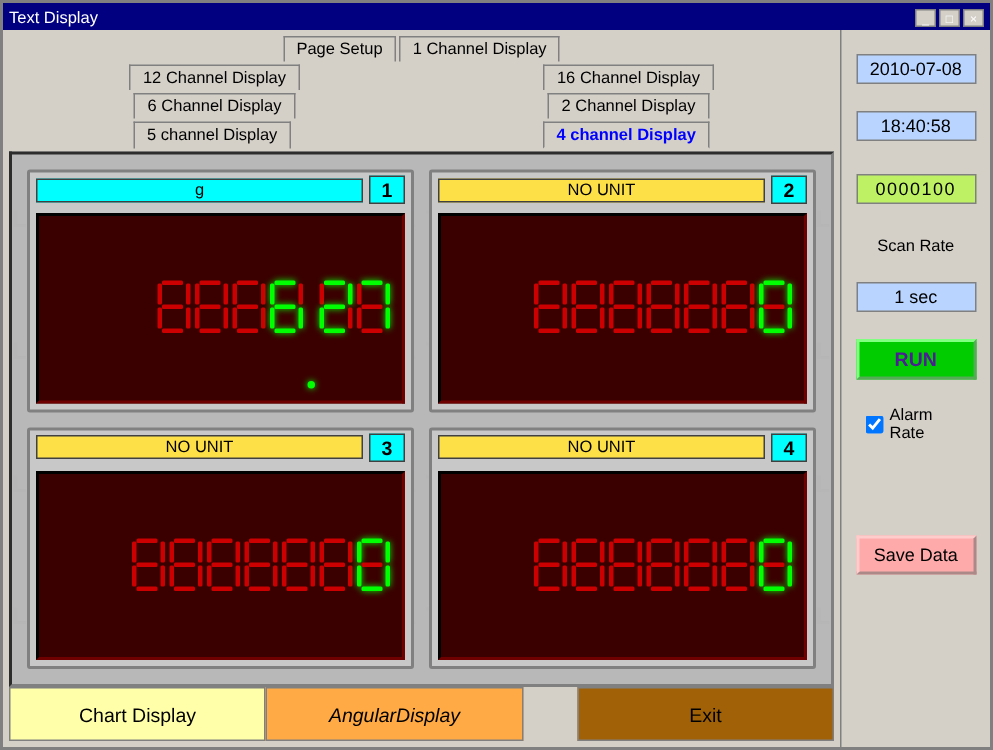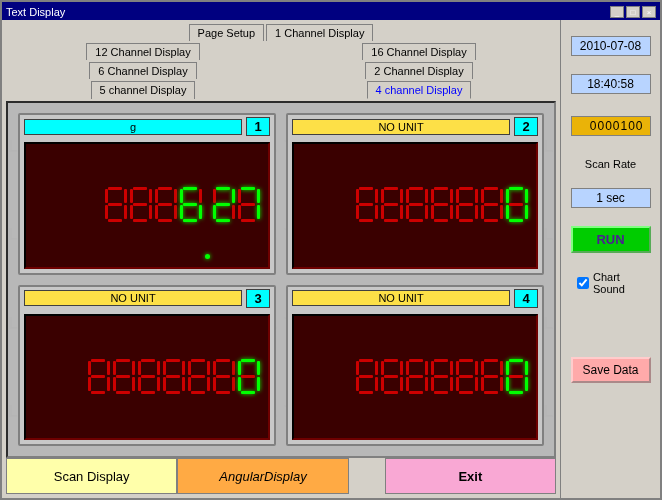--- a/index.html
+++ b/index.html
@@ -62,21 +62,21 @@
       border: 1px solid #808080;
       border-bottom: none;
       padding: 2px 8px;
       font-size: 11px;
       cursor: pointer;
       color: #000;
     }
 
     .tab.active {
       background: #d4d0c8;
-      font-weight: normal;
+      font-weight: bold;
       color: blue;
       border-bottom: 1px solid #d4d0c8;
       z-index: 2;
     }
 
     .tabs-row1 { justify-content: center; }
     .tabs-row2 { justify-content: space-around; }
     .tabs-row3 { justify-content: space-around; }
 
     
@@ -225,25 +225,25 @@
     .time-box {
       background: #b8d4ff;
       border: 1px solid #808080;
       padding: 2px 6px;
       font-size: 12px;
       text-align: center;
       width: 80px;
     }
 
     .counter-box {
-      background: #eab308;
+      background: #bef264;
       border: 1px solid #808080;
       padding: 2px 6px;
       font-size: 12px;
-      text-align: right;
+      text-align: center;
       width: 80px;
       letter-spacing: 1px;
       margin-top: 4px;
     }
 
     .scan-rate-label {
       font-size: 11px;
       text-align: center;
       color: #000;
       margin-top: 4px;
@@ -305,21 +305,21 @@
       display: flex;
       align-items: center;
       justify-content: center;
       font-size: 13px;
       cursor: pointer;
       border: 1px solid #808080;
     }
 
     .btn-chart { background: #ffffaa; }
     .btn-angular { background: #ffaa44; font-style: italic; }
-    .btn-exit { background: #f9a8d4; font-weight: bold; margin-left: 36px; }
+    .btn-exit { background: #a16207; font-weight: normal; margin-left: 36px; }
 
     
     .dot {
       width: 5px; height: 5px;
       background: #cc0000;
       border-radius: 50%;
       align-self: flex-end;
       margin-bottom: 4px;
     }
     .dot.on { background: #00ff00; box-shadow: 0 0 4px #00ff00; }
@@ -649,35 +649,35 @@
                   <div class="seg seg-f on"></div>
                   <div class="seg seg-g"></div>
               </div>
             </div>
           </div>
 
         </div>
       </div>
 
       <div class="bottom-bar">
-        <div class="bottom-btn btn-chart">Scan Display</div>
+        <div class="bottom-btn btn-chart">Chart Display</div>
         <div class="bottom-btn btn-angular">AngularDisplay</div>
         <div class="bottom-btn btn-exit">Exit</div>
       </div>
 
     </div>
 
     <div class="sidebar">
       <div class="date-box">2010-07-08</div>
       <div class="time-box">18:40:58</div>
       <div class="counter-box">0000100</div>
       <div class="scan-rate-label">Scan Rate</div>
       <div class="scan-rate-value">1 sec</div>
       <div class="run-btn">RUN</div>
       <div class="alarm-row">
         <input type="checkbox" class="alarm-checkbox" checked="" style="">
-        <span>Chart Sound</span>
+        <span>Alarm Rate</span>
       </div>
       <div class="save-btn">Save Data</div>
     </div>
 
   </div>
 </div>
 
 </body></html>

